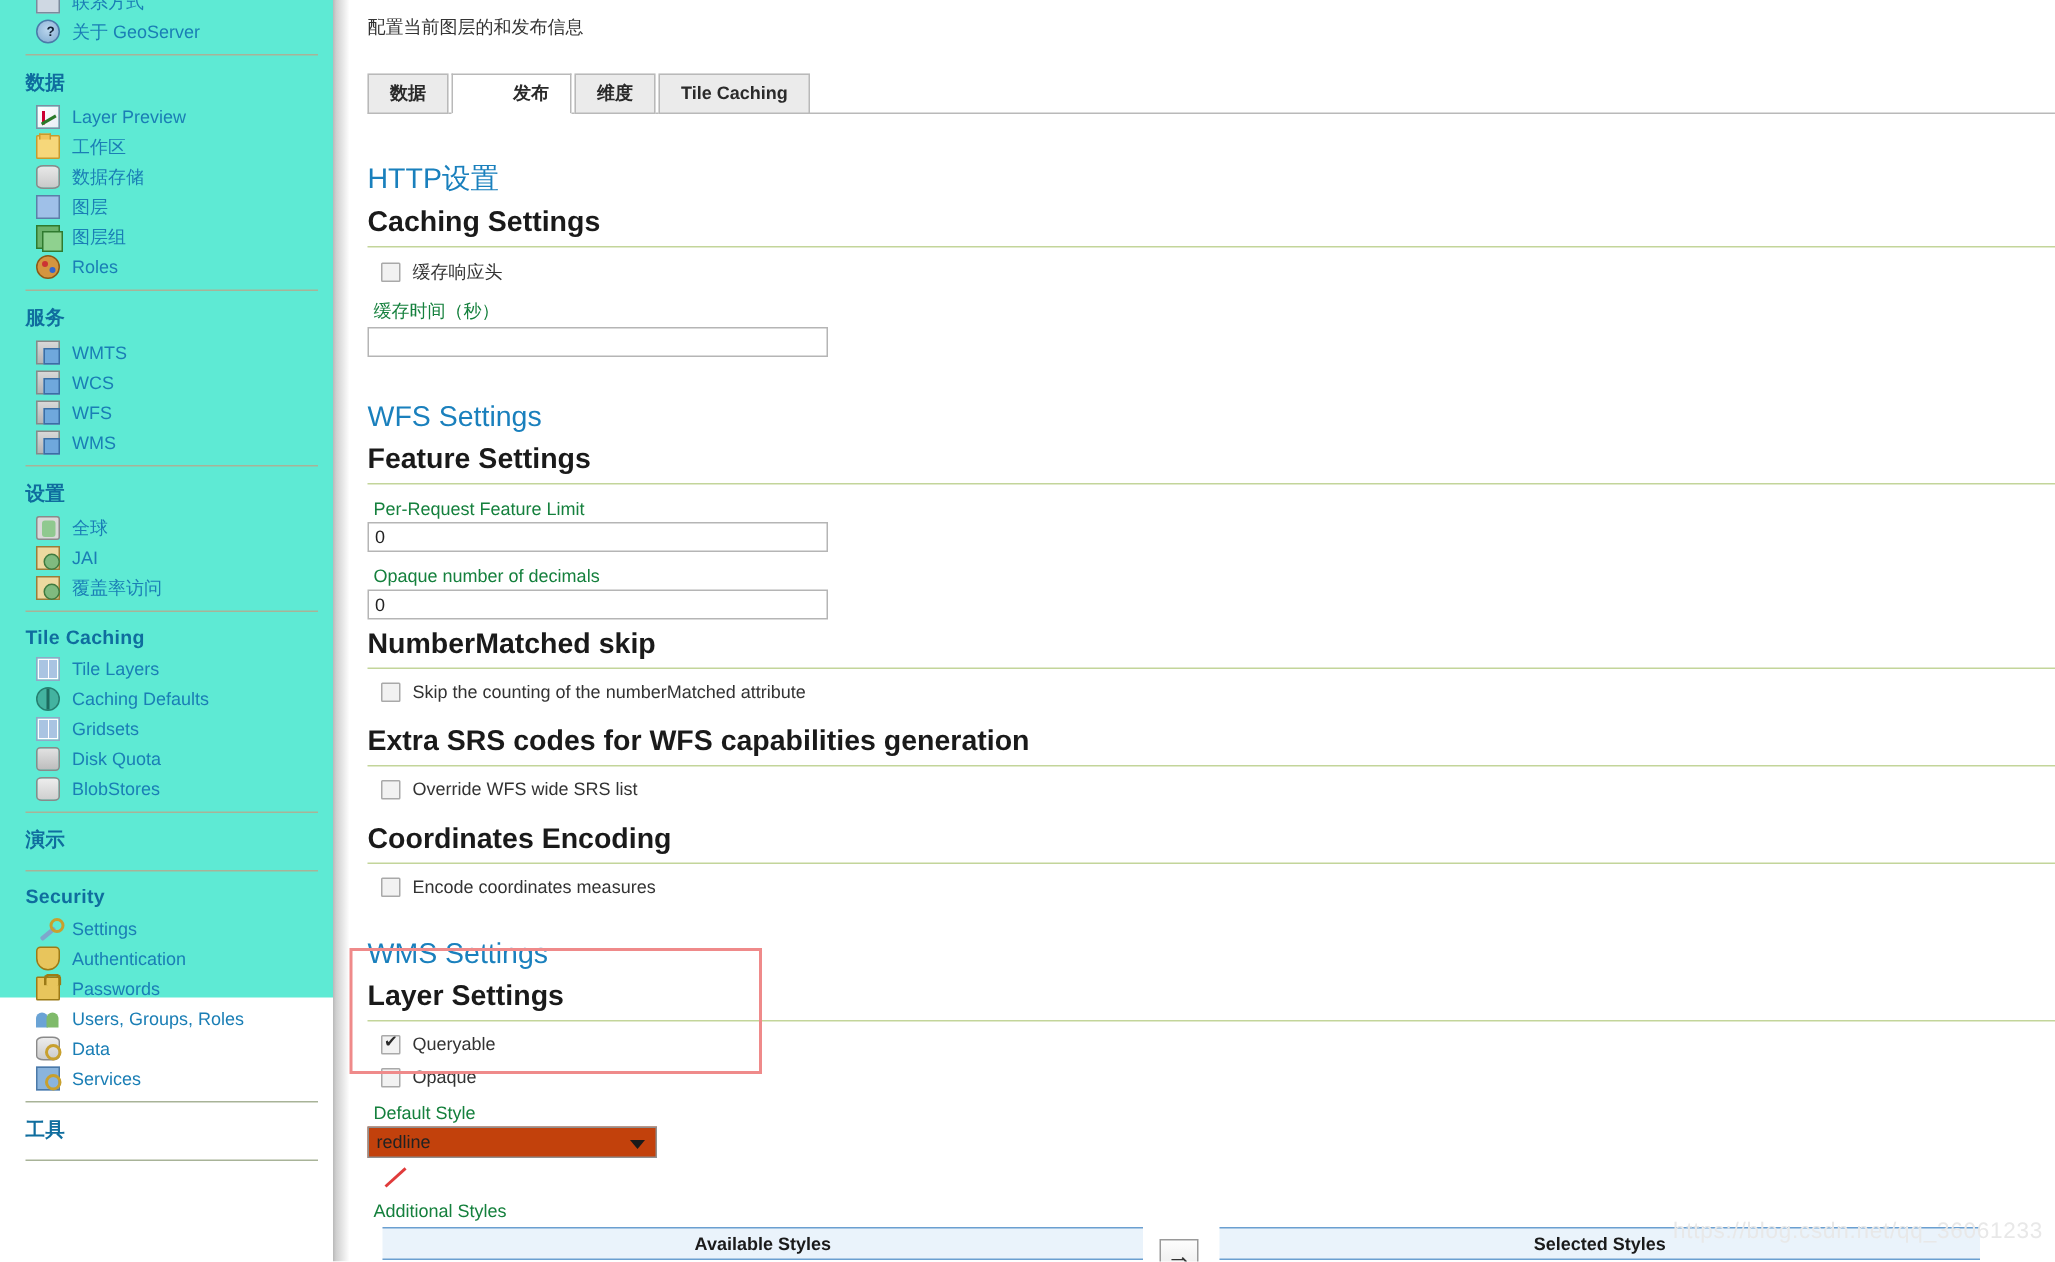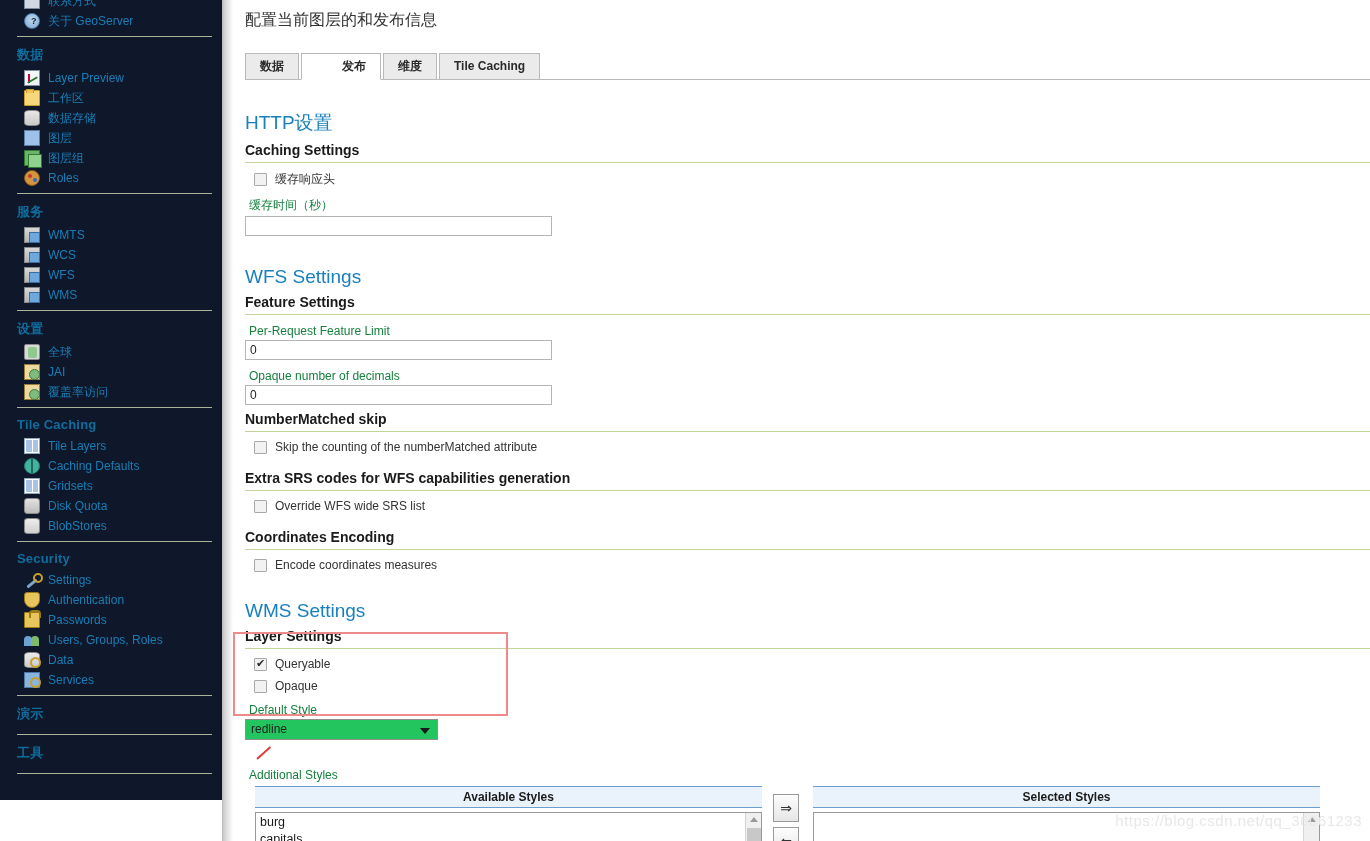--- a/index.html
+++ b/index.html
@@ -10,22 +10,22 @@
     background: #ffffff;
     font-family: "Liberation Sans", sans-serif;
     font-size: 12px;
     color: #333333;
   }
   #page { position: relative; width: 1370px; height: 841px; }
 
   
   #sidebar {
     position: absolute; left: 0; top: 0;
-    width: 222px; height: 800px;
-    background: #0f172a;
+    width: 222px; height: 665px;
+    background: #5eead4;
   }
   #sidebar-shadow {
     position: absolute; left: 222px; top: 0;
     width: 13px; height: 841px;
     background: linear-gradient(to right, #b8b8b8 0px, #cfcfcf 2px, #ffffff 11px);
   }
   .nav-group { padding: 0 0 0 0; }
   .nav-head {
     font-size: 13px; font-weight: bold; color: #0f6d9e;
     padding: 9px 0 5px 17px; letter-spacing: .2px;
@@ -93,21 +93,21 @@
   .ico-contact { background:#cfd8e3; border:1px solid #7b8a9c; }
   .ico-about { background:radial-gradient(circle at 50% 40%,#bcd7ef,#7fa9cf); border:1px solid #4b79a8; border-radius:50%; }
   .ico-about::after{content:"";position:absolute;left:6px;top:3px;font-size:9px;line-height:9px;color:#123;font-weight:bold;content:"?";}
 
   
   #main {
     position: absolute; left: 235px; top: 0;
     width: 1135px; height: 841px;
     background: #ffffff;
   }
-  .page-desc { font-size: 16px; color: #333; padding: 10px 0 0 10px; }
+  .page-desc { font-size: 12px; color: #333; padding: 10px 0 0 10px; }
 
   
   .tabs { position: relative; margin: 22px 0 0 10px; height: 27px; }
   .tabs-line {
     position:absolute; left:0; right:0; bottom:0; height:1px; background:#b9b9b9;
   }
   .tab {
     position: relative; float: left;
     height: 27px; line-height: 25px;
     padding: 0 14px;
@@ -126,21 +126,21 @@
     padding-left: 40px;
   }
 
   .content { padding: 0 0 0 10px; }
 
   h2.sect {
     font-size: 19px; font-weight: normal; color: #1a80bd;
     margin: 30px 0 2px 0; padding: 0;
   }
   h3.sub {
-    font-size: 14px; font-weight: bold; color: #1a1a1a;
+    font-size: 19px; font-weight: bold; color: #1a1a1a;
     margin: 6px 0 0 0; padding: 0 0 4px 0;
     border-bottom: 1px solid #c3d59a;
   }
   .chk-row {
     display: flex; align-items: center;
     margin: 8px 0 0 9px; font-size: 12px; color: #333;
   }
   .chk {
     width: 13px; height: 13px; flex: 0 0 13px;
     border: 1px solid #a9a9a9; background: #f2f2f2;
@@ -152,21 +152,21 @@
   }
   .fld-label { font-size: 12px; color: #15803d; margin: 9px 0 2px 4px; }
   .txt {
     display: block; width: 307px; height: 20px;
     border: 1px solid #b5b5b5; background: #ffffff;
     font-family: "Liberation Sans", sans-serif; font-size: 12px;
     color: #222; padding: 0 4px; line-height: 18px;
   }
   .sel-wrap {
     position: relative; width: 193px; height: 21px;
-    border: 1px solid #8f8f8f; background: #22c55e;
+    border: 1px solid #8f8f8f; background: #c2410c;
   }
   .sel-wrap .val {
     position: absolute; left: 5px; top: 2px;
     font-size: 12px; color: #222;
   }
   .sel-wrap .arrow {
     position: absolute; right: 7px; top: 8px;
     width: 0; height: 0;
     border-left: 5px solid transparent;
     border-right: 5px solid transparent;
@@ -341,20 +341,25 @@
         <span class="lbl">Disk Quota</span>
       </div>
       <div class="nav-item">
         <span class="ico ico-blob"></span>
         <span class="lbl">BlobStores</span>
       </div>
       <div class="nav-sep"></div>
     </div>
 
     <div class="nav-group">
+      <div class="nav-head">演示</div>
+      <div class="nav-sep"></div>
+    </div>
+
+    <div class="nav-group">
       <div class="nav-head">Security</div>
       <div class="nav-item">
         <span class="ico ico-wrench"></span>
         <span class="lbl">Settings</span>
       </div>
       <div class="nav-item">
         <span class="ico ico-shield"></span>
         <span class="lbl">Authentication</span>
       </div>
       <div class="nav-item">
@@ -366,25 +371,20 @@
         <span class="lbl">Users, Groups, Roles</span>
       </div>
       <div class="nav-item">
         <span class="ico ico-datakey"></span>
         <span class="lbl">Data</span>
       </div>
       <div class="nav-item">
         <span class="ico ico-svckey"></span>
         <span class="lbl">Services</span>
       </div>
-      <div class="nav-sep"></div>
-    </div>
-
-    <div class="nav-group">
-      <div class="nav-head">演示</div>
       <div class="nav-sep"></div>
     </div>
 
     <div class="nav-group">
       <div class="nav-head">工具</div>
       <div class="nav-sep"></div>
     </div>
 
   </div>
   <div id="sidebar-shadow"></div>

